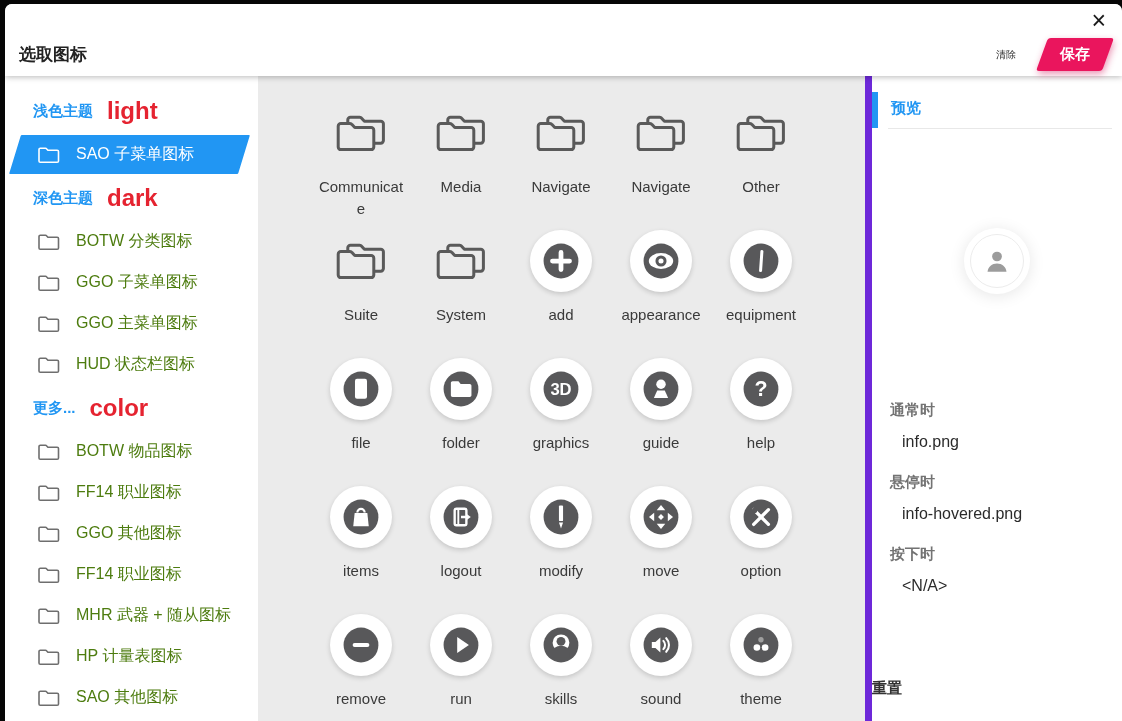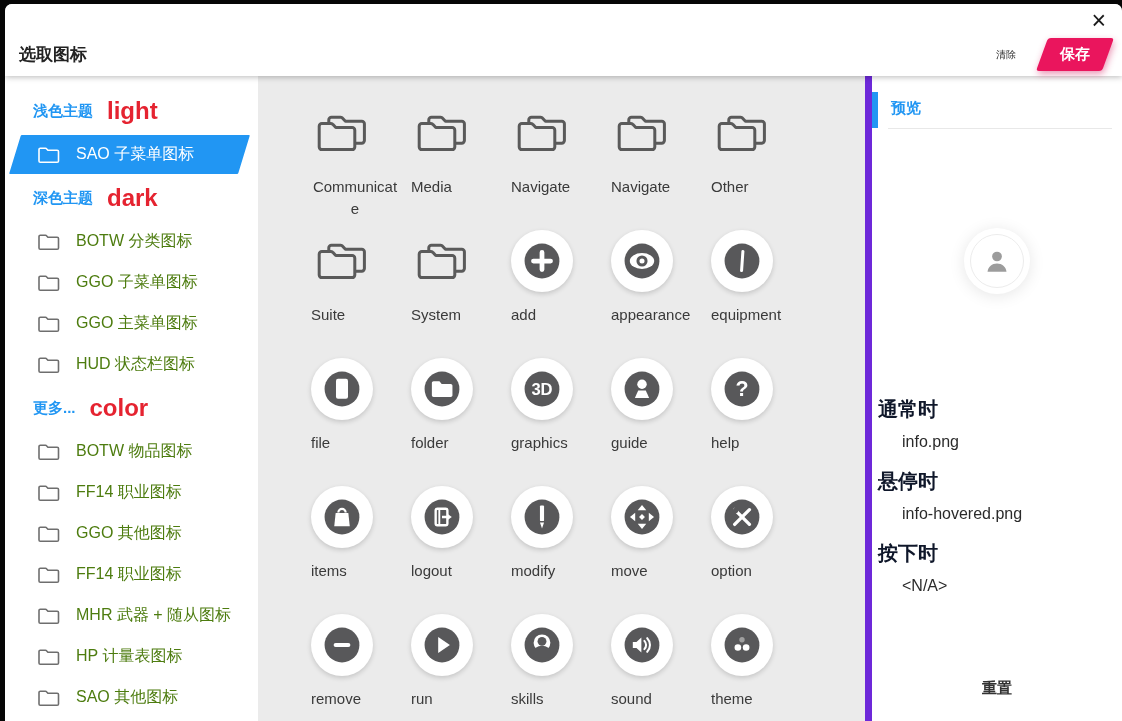--- a/index.html
+++ b/index.html
@@ -37,42 +37,42 @@
     background:#2196f3; transform:skewX(-17deg); border-radius:1px; }
   .s-item.selected .lbl { color:#fff; }
   .s-item.selected .s-ico { color:#fff; }
   .s-header { height:46px; display:flex; align-items:center; padding-left:28px; white-space:nowrap; }
   .s-header .zh { color:#2196f3; font-weight:bold; font-size:15px; }
   .s-header .en { color:#e52330; font-weight:bold; font-size:24px; margin-left:14px; }
 
   
   .grid-area { width:607px; flex:none; background:#ebebeb; overflow:hidden;
     padding:26px 0 0 53px; display:grid; grid-template-columns:repeat(5,100px); grid-auto-rows:128px; }
-  .g-cell { display:flex; flex-direction:column; align-items:flex-start; cursor:pointer; }
+  .g-cell { display:flex; flex-direction:column; align-items:center; cursor:pointer; }
   .g-icon-wrap { height:62px; width:62px; display:flex; align-items:center; justify-content:center; }
   .g-circle { width:62px; height:62px; border-radius:50%; background:#fff;
     box-shadow:0 2px 5px rgba(0,0,0,0.16); display:flex; align-items:center; justify-content:center; }
   .g-label { margin-top:12px; font-size:15px; color:#3a3a3a; max-width:88px; text-align:center;
     word-break:break-all; line-height:1.45; }
 
   
   .preview { flex:1; background:#fff; border-left:7px solid #6d28d9; position:relative; }
   .pv-bar { position:absolute; left:0; top:16px; width:6px; height:36px; background:#2196f3; }
   .pv-title { position:absolute; left:19px; top:23px; font-size:15px; font-weight:bold; color:#2196f3; }
   .pv-divider { position:absolute; left:16px; right:10px; top:52px; border-top:1px solid #e8e8e8; }
   .avatar { position:absolute; left:50%; top:158px; transform:translateX(-50%);
     width:54px; height:54px; border-radius:50%; background:#fff; border:1px solid #ececec;
     box-shadow:0 0 0 6px #fff, 0 2px 16px 6px rgba(0,0,0,0.10);
     display:flex; align-items:center; justify-content:center; }
   .pv-states { position:absolute; left:0; top:324px; width:100%; }
   .pv-group { margin-bottom:19px; }
-  .pv-state-label { padding-left:6px; font-size:20px; font-weight:bold; color:#0f172a;
+  .pv-state-label { padding-left:18px; font-size:15px; font-weight:bold; color:#737373;
     line-height:19px; margin-bottom:12px; }
   .pv-state-value { padding-left:30px; font-size:16px; color:#2b2b2b; line-height:22px; }
-  .reset-btn { position:absolute; bottom:23px; left:0; width:100%; text-align:center;
+  .reset-btn { position:absolute; bottom:23px; left:0; width:100%; 
     font-size:15px; font-weight:bold; color:#333; cursor:pointer; }
 </style>
 </head>
 <body>
 
 <div class="dialog">
   <div class="titlebar">
     <div class="page-title">选取图标</div>
     <div class="hdr-controls">
       <div class="clear-btn">清除</div>

